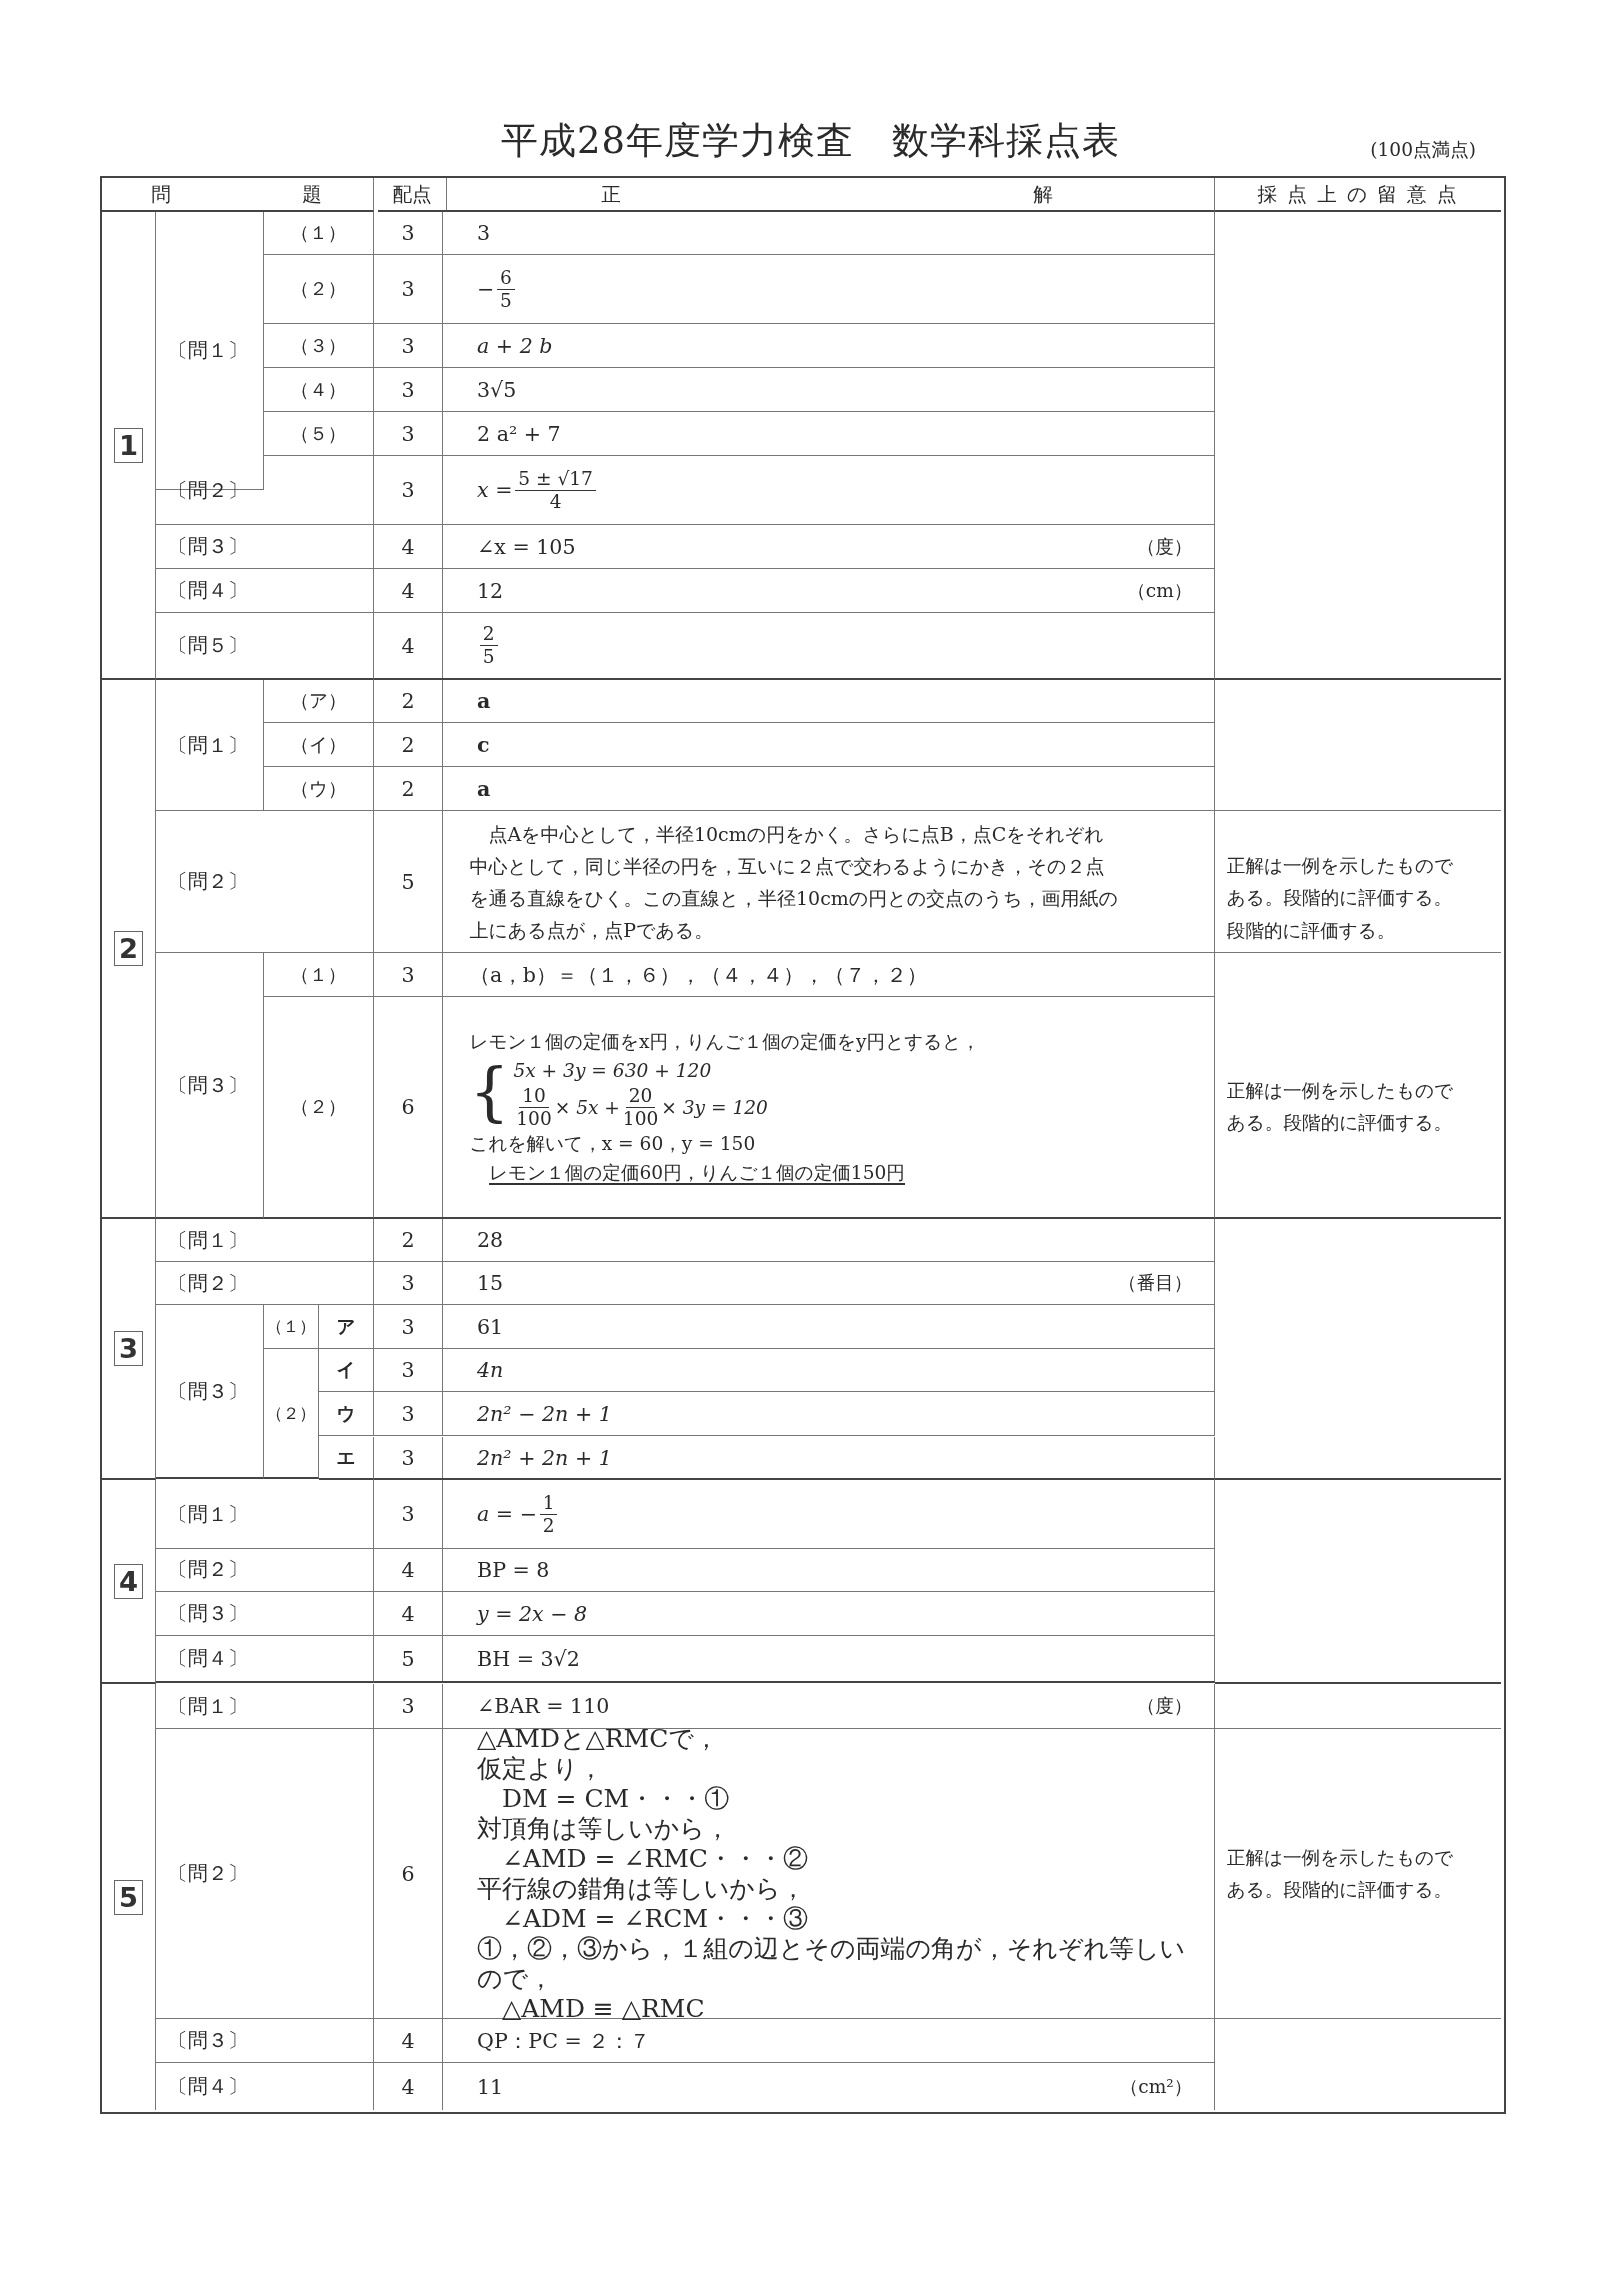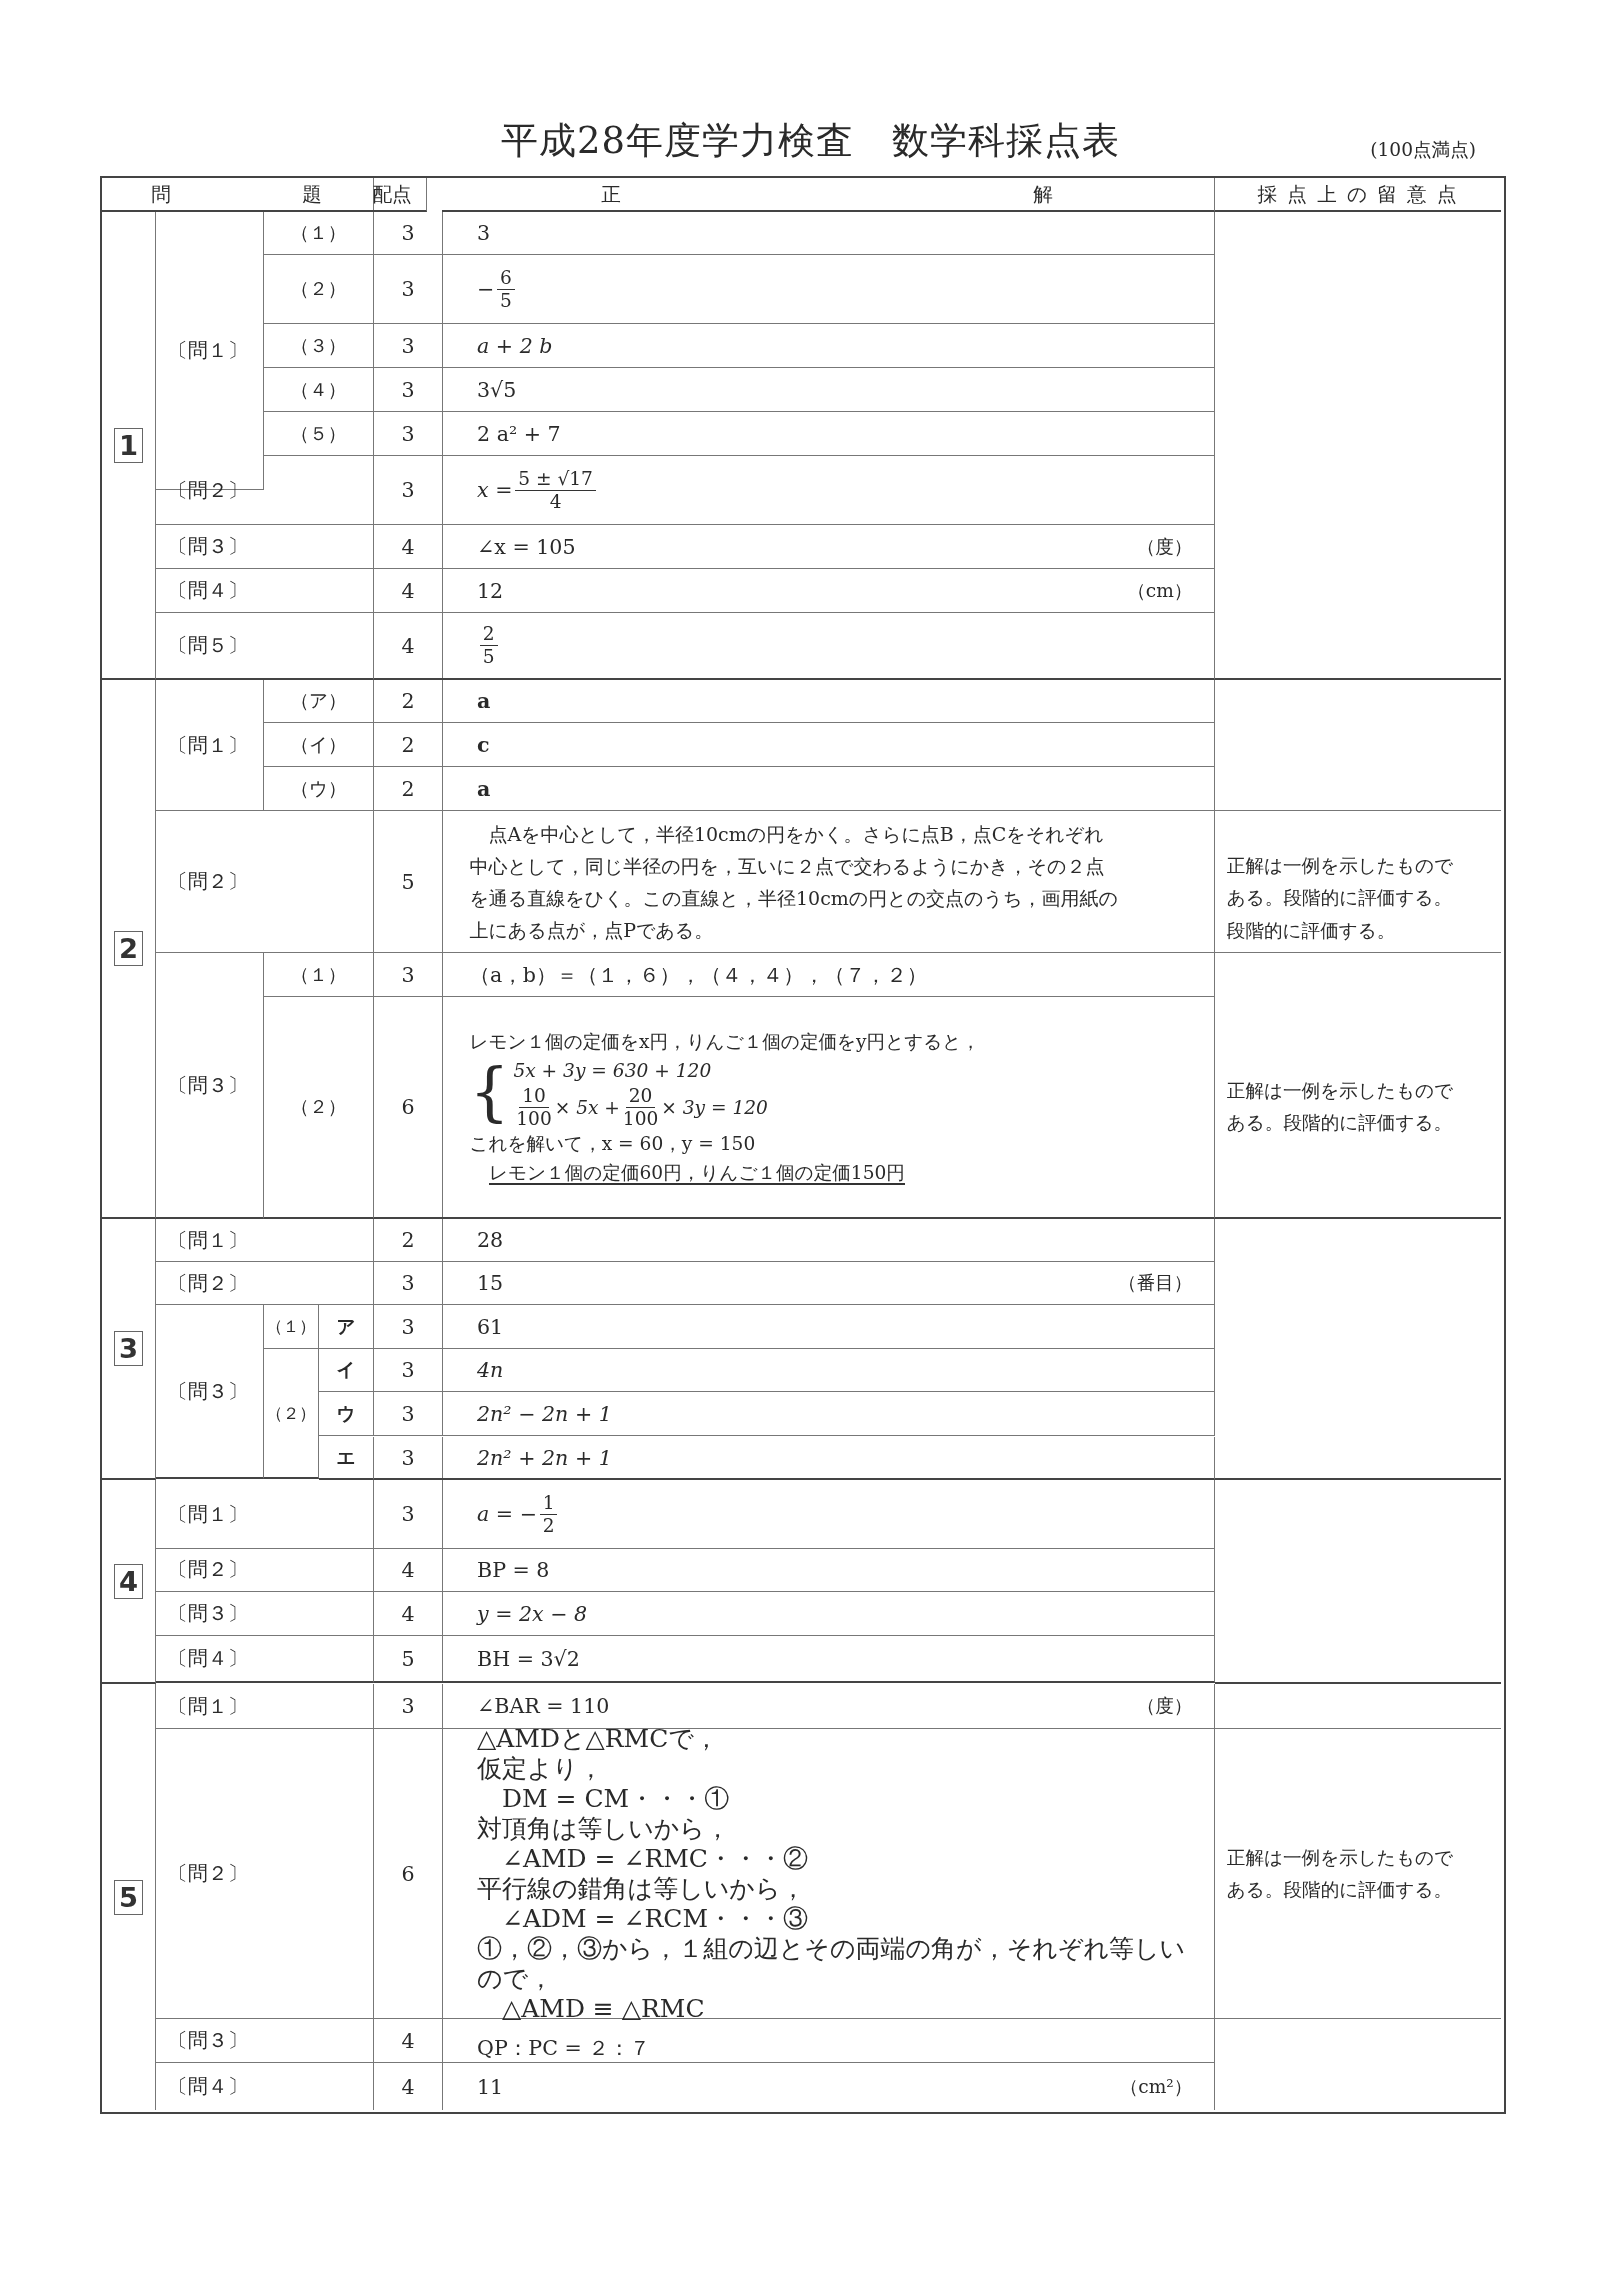--- a/index.html
+++ b/index.html
@@ -35,21 +35,21 @@
 </style>
 </head>
 <body>
 
 <div class="title">平成28年度学力検査　数学科採点表</div>
 <div class="subtitle">(100点満点)</div>
 
 <div class="tbl">
 
   <div class="cell c hdr thick-b" style="left:0;top:0;width:272px;height:34px;">問　　　　　　題</div>
-  <div class="cell c hdr thick-b" style="left:256px;top:0;width:69px;height:34px;letter-spacing:0;">配点</div>
+  <div class="cell c hdr thick-b" style="left:276px;top:0;width:69px;height:34px;letter-spacing:0;">配点</div>
   <div class="cell c hdr thick-b" style="left:340px;top:0;width:773px;height:34px;">正　　　　　　　　　　　　　　　　　　　解</div>
   <div class="cell c hdr thick-b" style="left:1113px;top:0;width:286px;height:34px;border-right:none;">採 点 上 の 留 意 点</div>
 
   <div class="cell c thick-b" style="left:0;top:34px;width:54px;height:468px;">
     <div class="secbox">1</div>
   </div>
   <div class="cell q" style="left:54px;top:34px;width:108px;height:278px;">〔問１〕</div>
 
   <div class="cell c qs" style="left:162px;top:34px;width:110px;height:43px;">（１）</div>
   <div class="cell c pt" style="left:272px;top:34px;width:69px;height:43px;">3</div>
@@ -296,21 +296,21 @@
     <div>①，②，③から，１組の辺とその両端の角が，それぞれ等しいので，</div>
     <div>　△AMD ≡ △RMC</div>
   </div>
   <div class="cell note" style="left:1113px;top:1551px;width:286px;height:290px;border-right:none;flex-direction:column;align-items:flex-start;justify-content:center;">
     <div>正解は一例を示したもので</div>
     <div>ある。段階的に評価する。</div>
   </div>
 
   <div class="cell q" style="left:54px;top:1841px;width:218px;height:44px;">〔問３〕</div>
   <div class="cell c pt" style="left:272px;top:1841px;width:69px;height:44px;">4</div>
-  <div class="cell ans" style="left:340px;top:1841px;width:773px;height:44px;align-items:flex-end;">
+  <div class="cell ans" style="left:340px;top:1841px;width:773px;height:44px;">
       <span>QP：PC = ２：７</span>
     </div>
 
   <div class="cell q" style="left:54px;top:1885px;width:218px;height:47px;border-bottom:none;">〔問４〕</div>
   <div class="cell c pt" style="left:272px;top:1885px;width:69px;height:47px;border-bottom:none;">4</div>
   <div class="cell ans" style="left:340px;top:1885px;width:773px;height:47px;border-bottom:none;">
       <span>11</span>
       <span class="unit">（cm²）</span>
     </div>
   <div class="cell" style="left:1113px;top:1841px;width:286px;height:91px;border-right:none;border-bottom:none;"></div>

